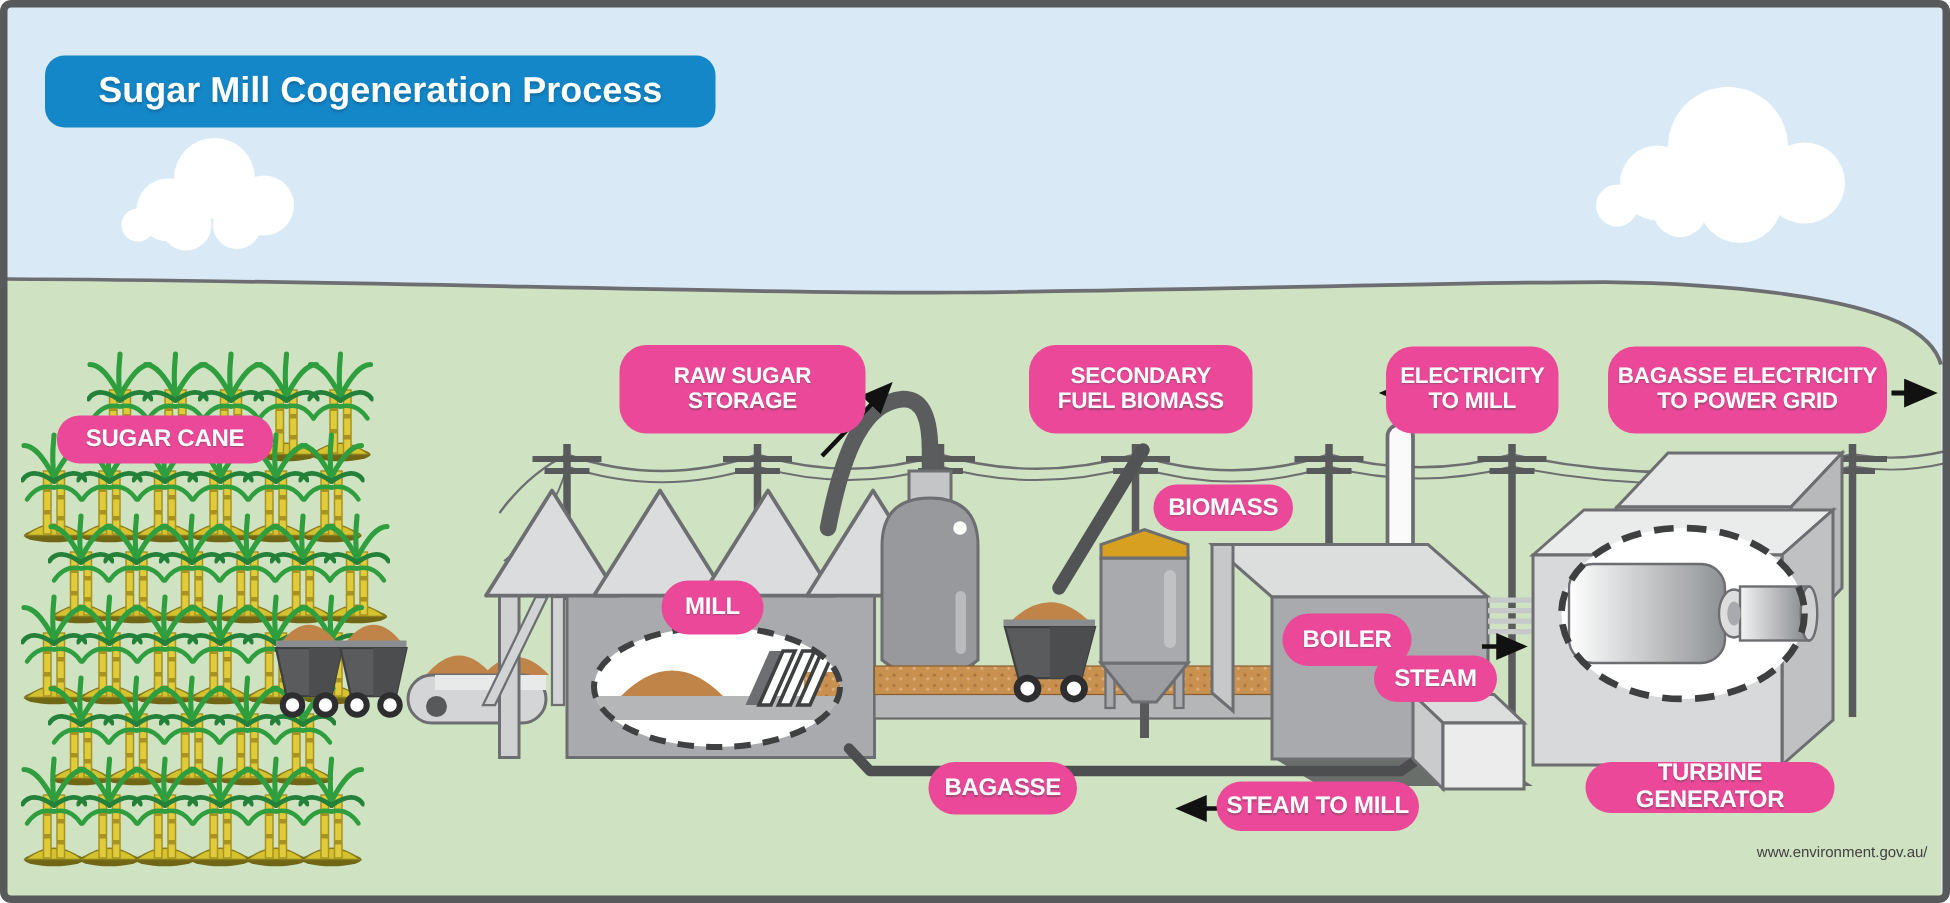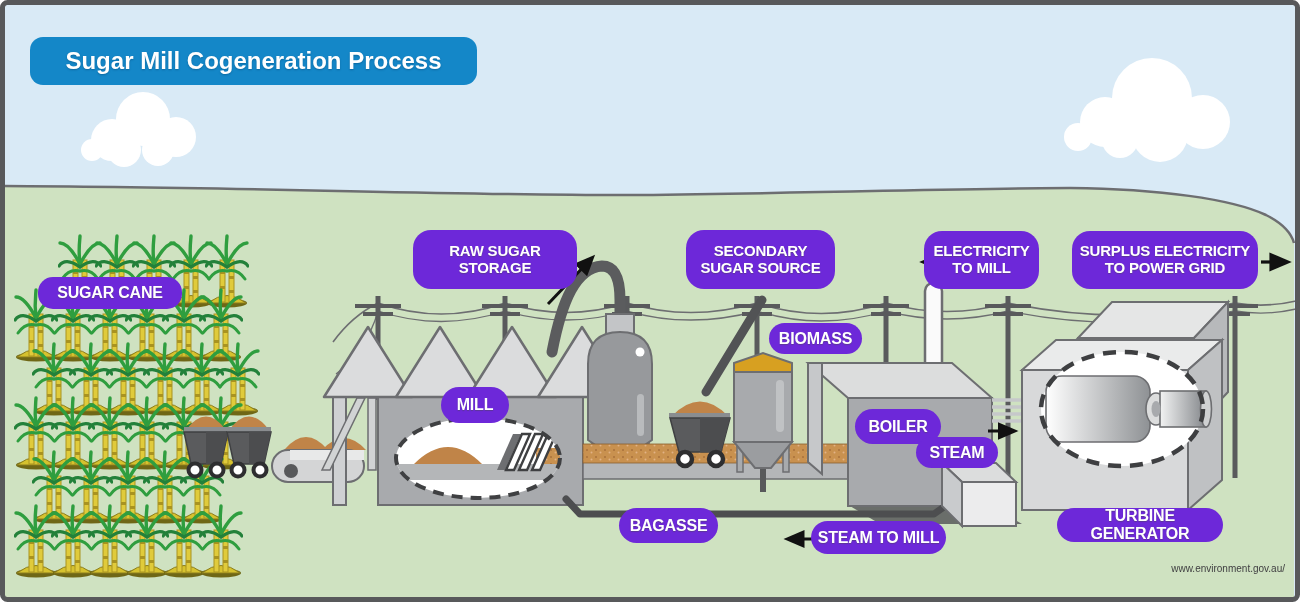--- a/index.html
+++ b/index.html
@@ -3,21 +3,21 @@
 <meta charset="utf-8">
 <style>
   html,body{margin:0;padding:0;background:#fff;}
   .stage{position:relative;width:1300px;height:602px;overflow:hidden;
          font-family:"Liberation Sans",sans-serif;background:#fff;}
   .stage svg{position:absolute;left:0;top:0;}
   .lbl{position:absolute;display:flex;align-items:center;justify-content:center;
        text-align:center;color:#fff;font-weight:bold;white-space:pre-line;
        line-height:1.12;letter-spacing:-0.2px;
        text-shadow:0 1px 1px rgba(70,70,70,.45);z-index:5;}
-  .pill{background:#6d28d9;border-radius:18px;font-size:15px;}
+  .pill{background:#ec4899;border-radius:18px;font-size:15px;}
   .pill.one{font-size:16px;}
   .banner{background:#1487c8;border-radius:13px;font-size:24px;letter-spacing:0;
           text-shadow:0 1px 2px rgba(0,60,100,.4);}
   .url{position:absolute;color:#414042;font-size:10px;font-weight:normal;
        text-align:right;z-index:5;text-shadow:none;}
 </style>
 </head>
 <body>
 
 <div class="stage">
@@ -315,28 +315,28 @@
 
   <rect x="2.5" y="2.5" width="1295" height="597" rx="5" fill="none" stroke="#58595b" stroke-width="5"></rect>
 </svg>
 
 <div class="lbl banner" style="left:30px;top:37px;width:447px;height:48px;">Sugar Mill Cogeneration Process</div>
 
 <div class="lbl pill one" style="left:38px;top:277px;width:144px;height:32px;border-radius:15px;">SUGAR CANE</div>
 <div class="lbl pill" style="left:413px;top:230px;width:164px;height:59px;">RAW SUGAR
 STORAGE</div>
 <div class="lbl pill" style="left:686px;top:230px;width:149px;height:59px;">SECONDARY
-SUGAR SOURCE</div>
+FUEL BIOMASS</div>
 <div class="lbl pill one" style="left:769px;top:323px;width:93px;height:31px;">BIOMASS</div>
 <div class="lbl pill one" style="left:441px;top:387px;width:68px;height:36px;">MILL</div>
 <div class="lbl pill one" style="left:855px;top:409px;width:86px;height:35px;">BOILER</div>
 <div class="lbl pill one" style="left:916px;top:437px;width:82px;height:31px;">STEAM</div>
 <div class="lbl pill one" style="left:619px;top:468px;width:99px;height:35px;margin-top:40px;">BAGASSE</div>
 <div class="lbl pill one" style="left:811px;top:521px;width:135px;height:33px;">STEAM TO MILL</div>
 <div class="lbl pill one" style="left:1057px;top:508px;width:166px;height:34px;">TURBINE GENERATOR</div>
 <div class="lbl pill" style="left:924px;top:231px;width:115px;height:58px;">ELECTRICITY
 TO MILL</div>
-<div class="lbl pill" style="left:1072px;top:231px;width:186px;height:58px;">SURPLUS ELECTRICITY
+<div class="lbl pill" style="left:1072px;top:231px;width:186px;height:58px;">BAGASSE ELECTRICITY
 TO POWER GRID</div>
 
 <div class="url" style="left:1125px;top:563px;width:160px;height:22px;">www.environment.gov.au/</div>
 
 </div>
 
 </body></html>

